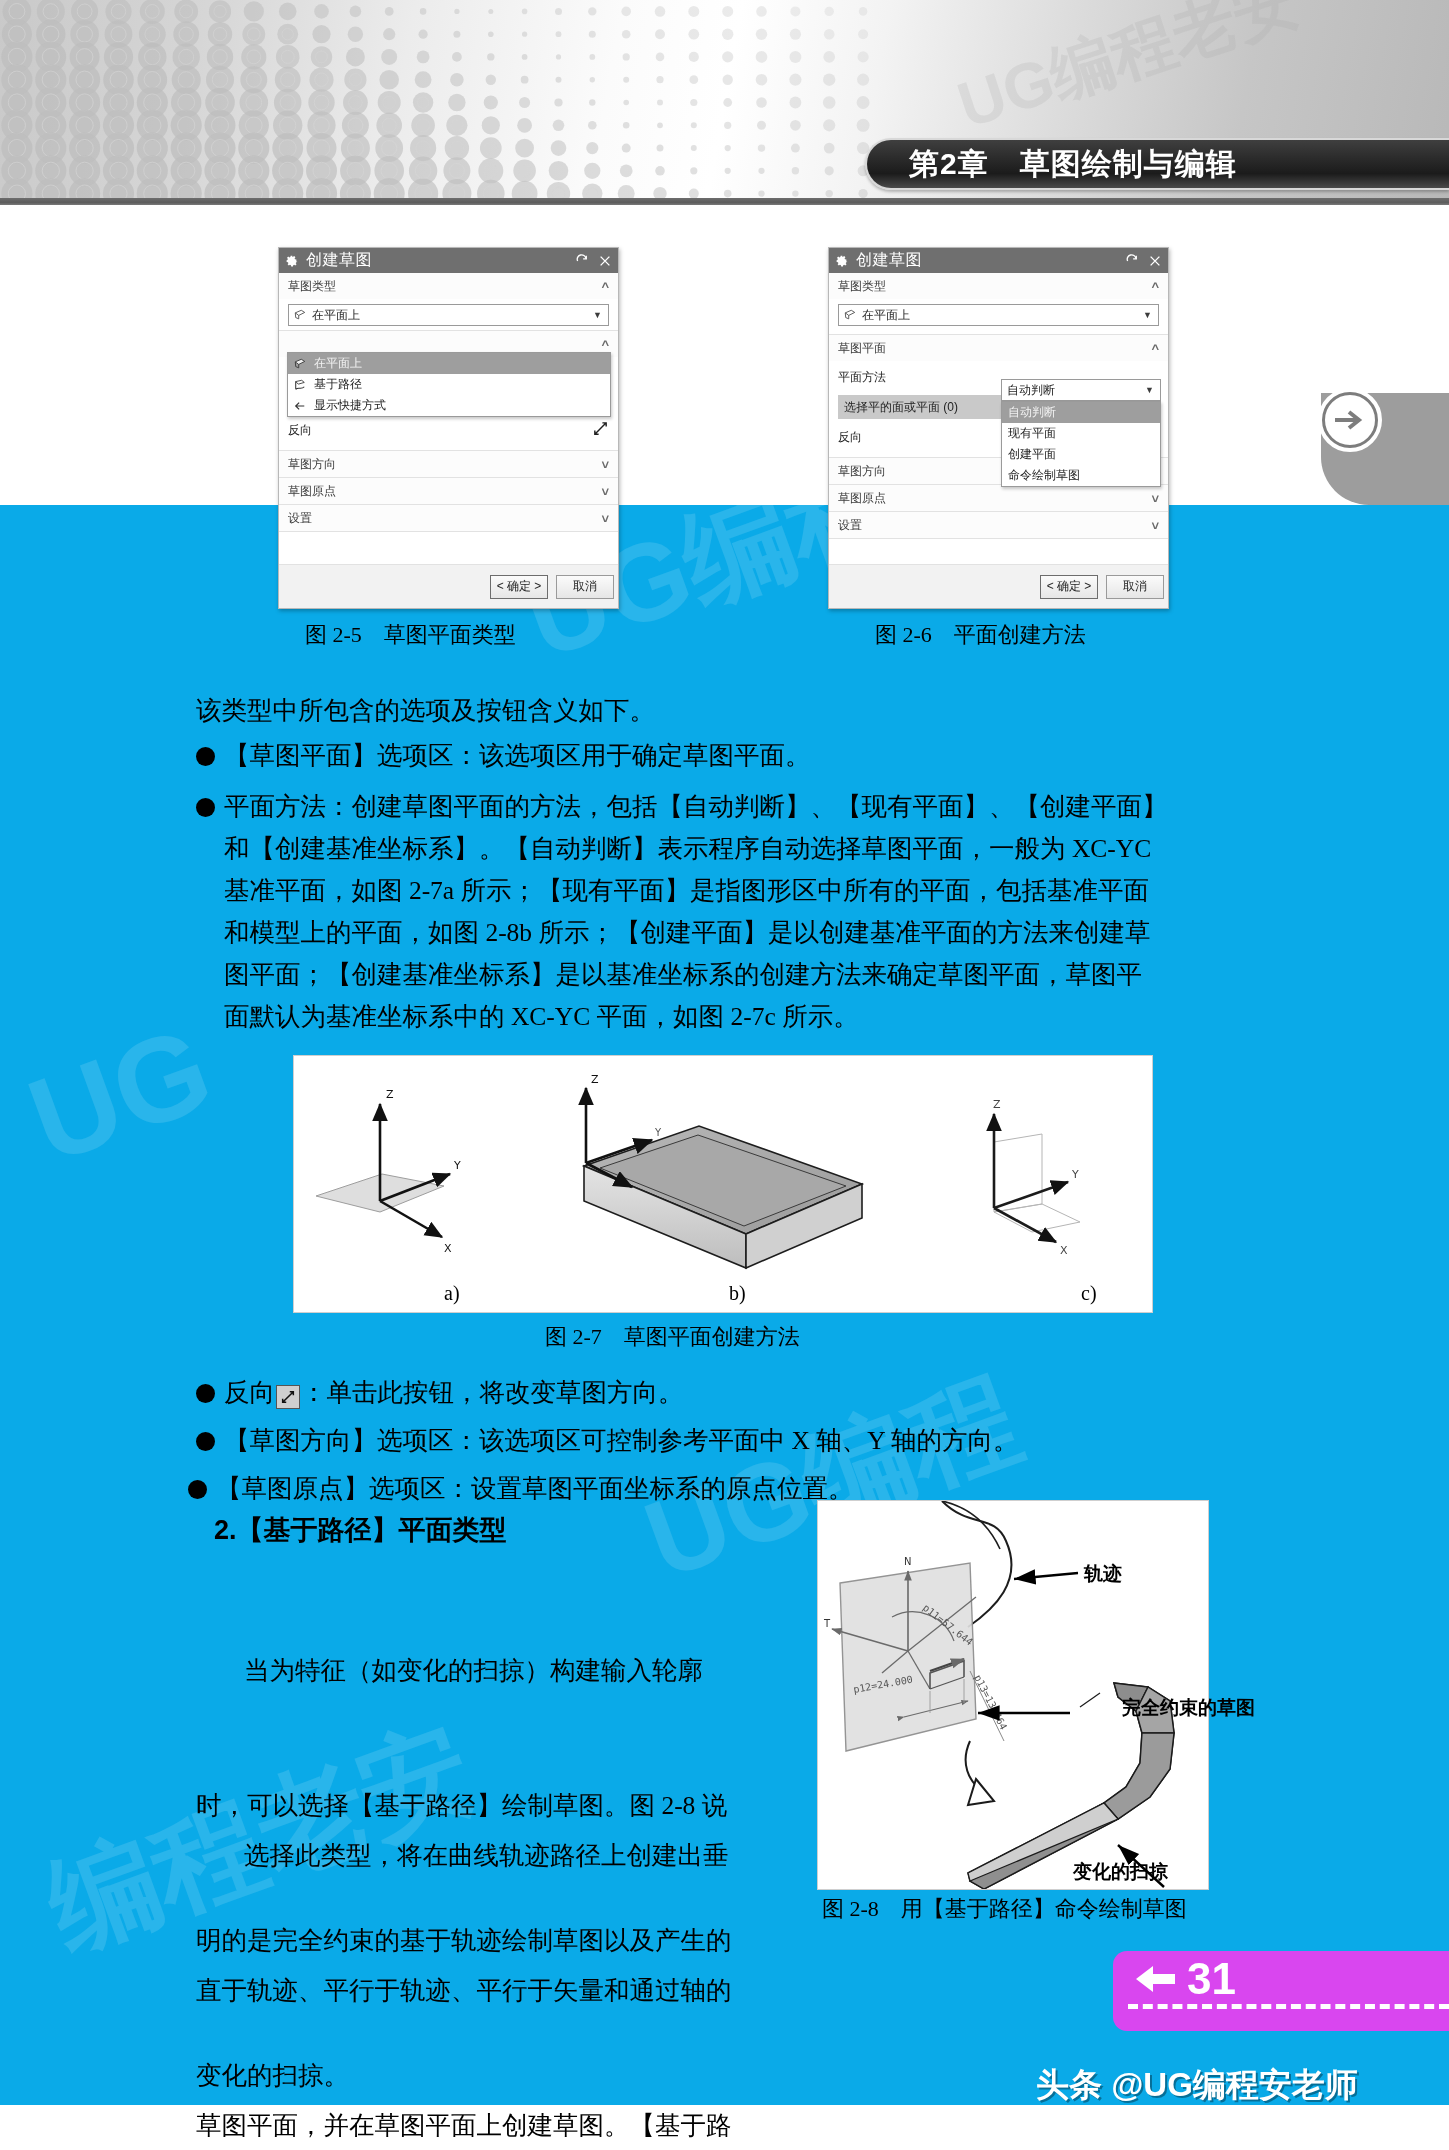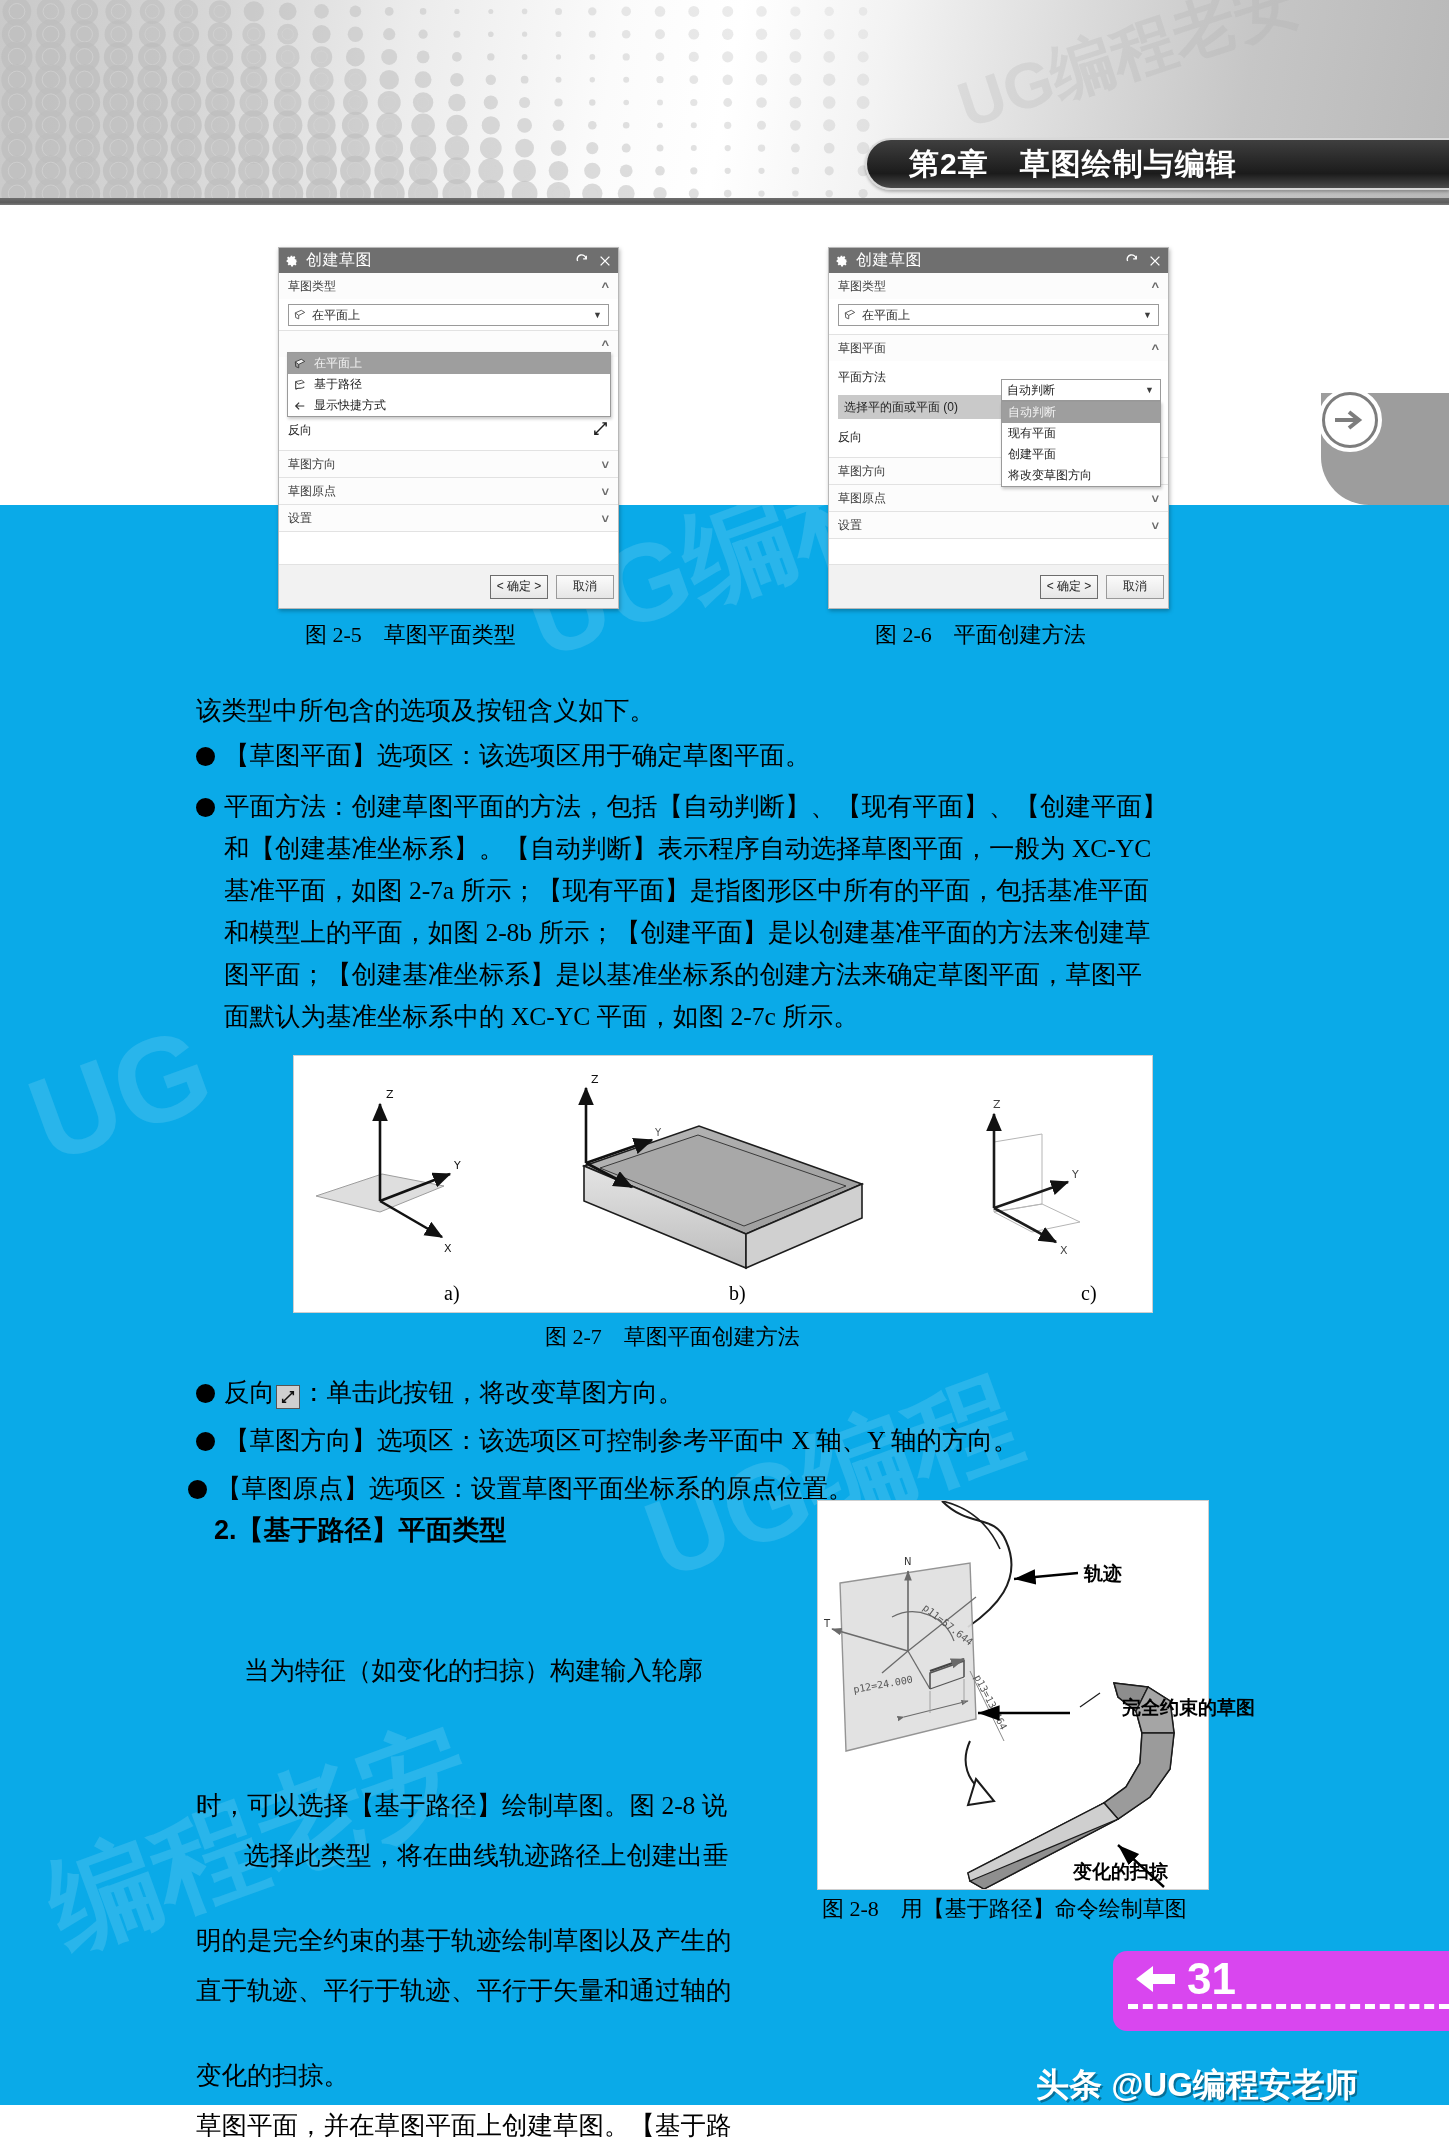--- a/index.html
+++ b/index.html
@@ -841,21 +841,21 @@
       <div class="item sel">
         <span>自动判断</span>
       </div>
       <div class="item">
         <span>现有平面</span>
       </div>
       <div class="item">
         <span>创建平面</span>
       </div>
       <div class="item">
-        <span>将改变草图方向</span>
+        <span>命令绘制草图</span>
       </div>
     </div>
 
     <div class="grp">
       <div class="grp-head">
         <span>草图方向</span>
         <span class="chev">˅</span>
       </div>
     </div>
     <div class="grp">

